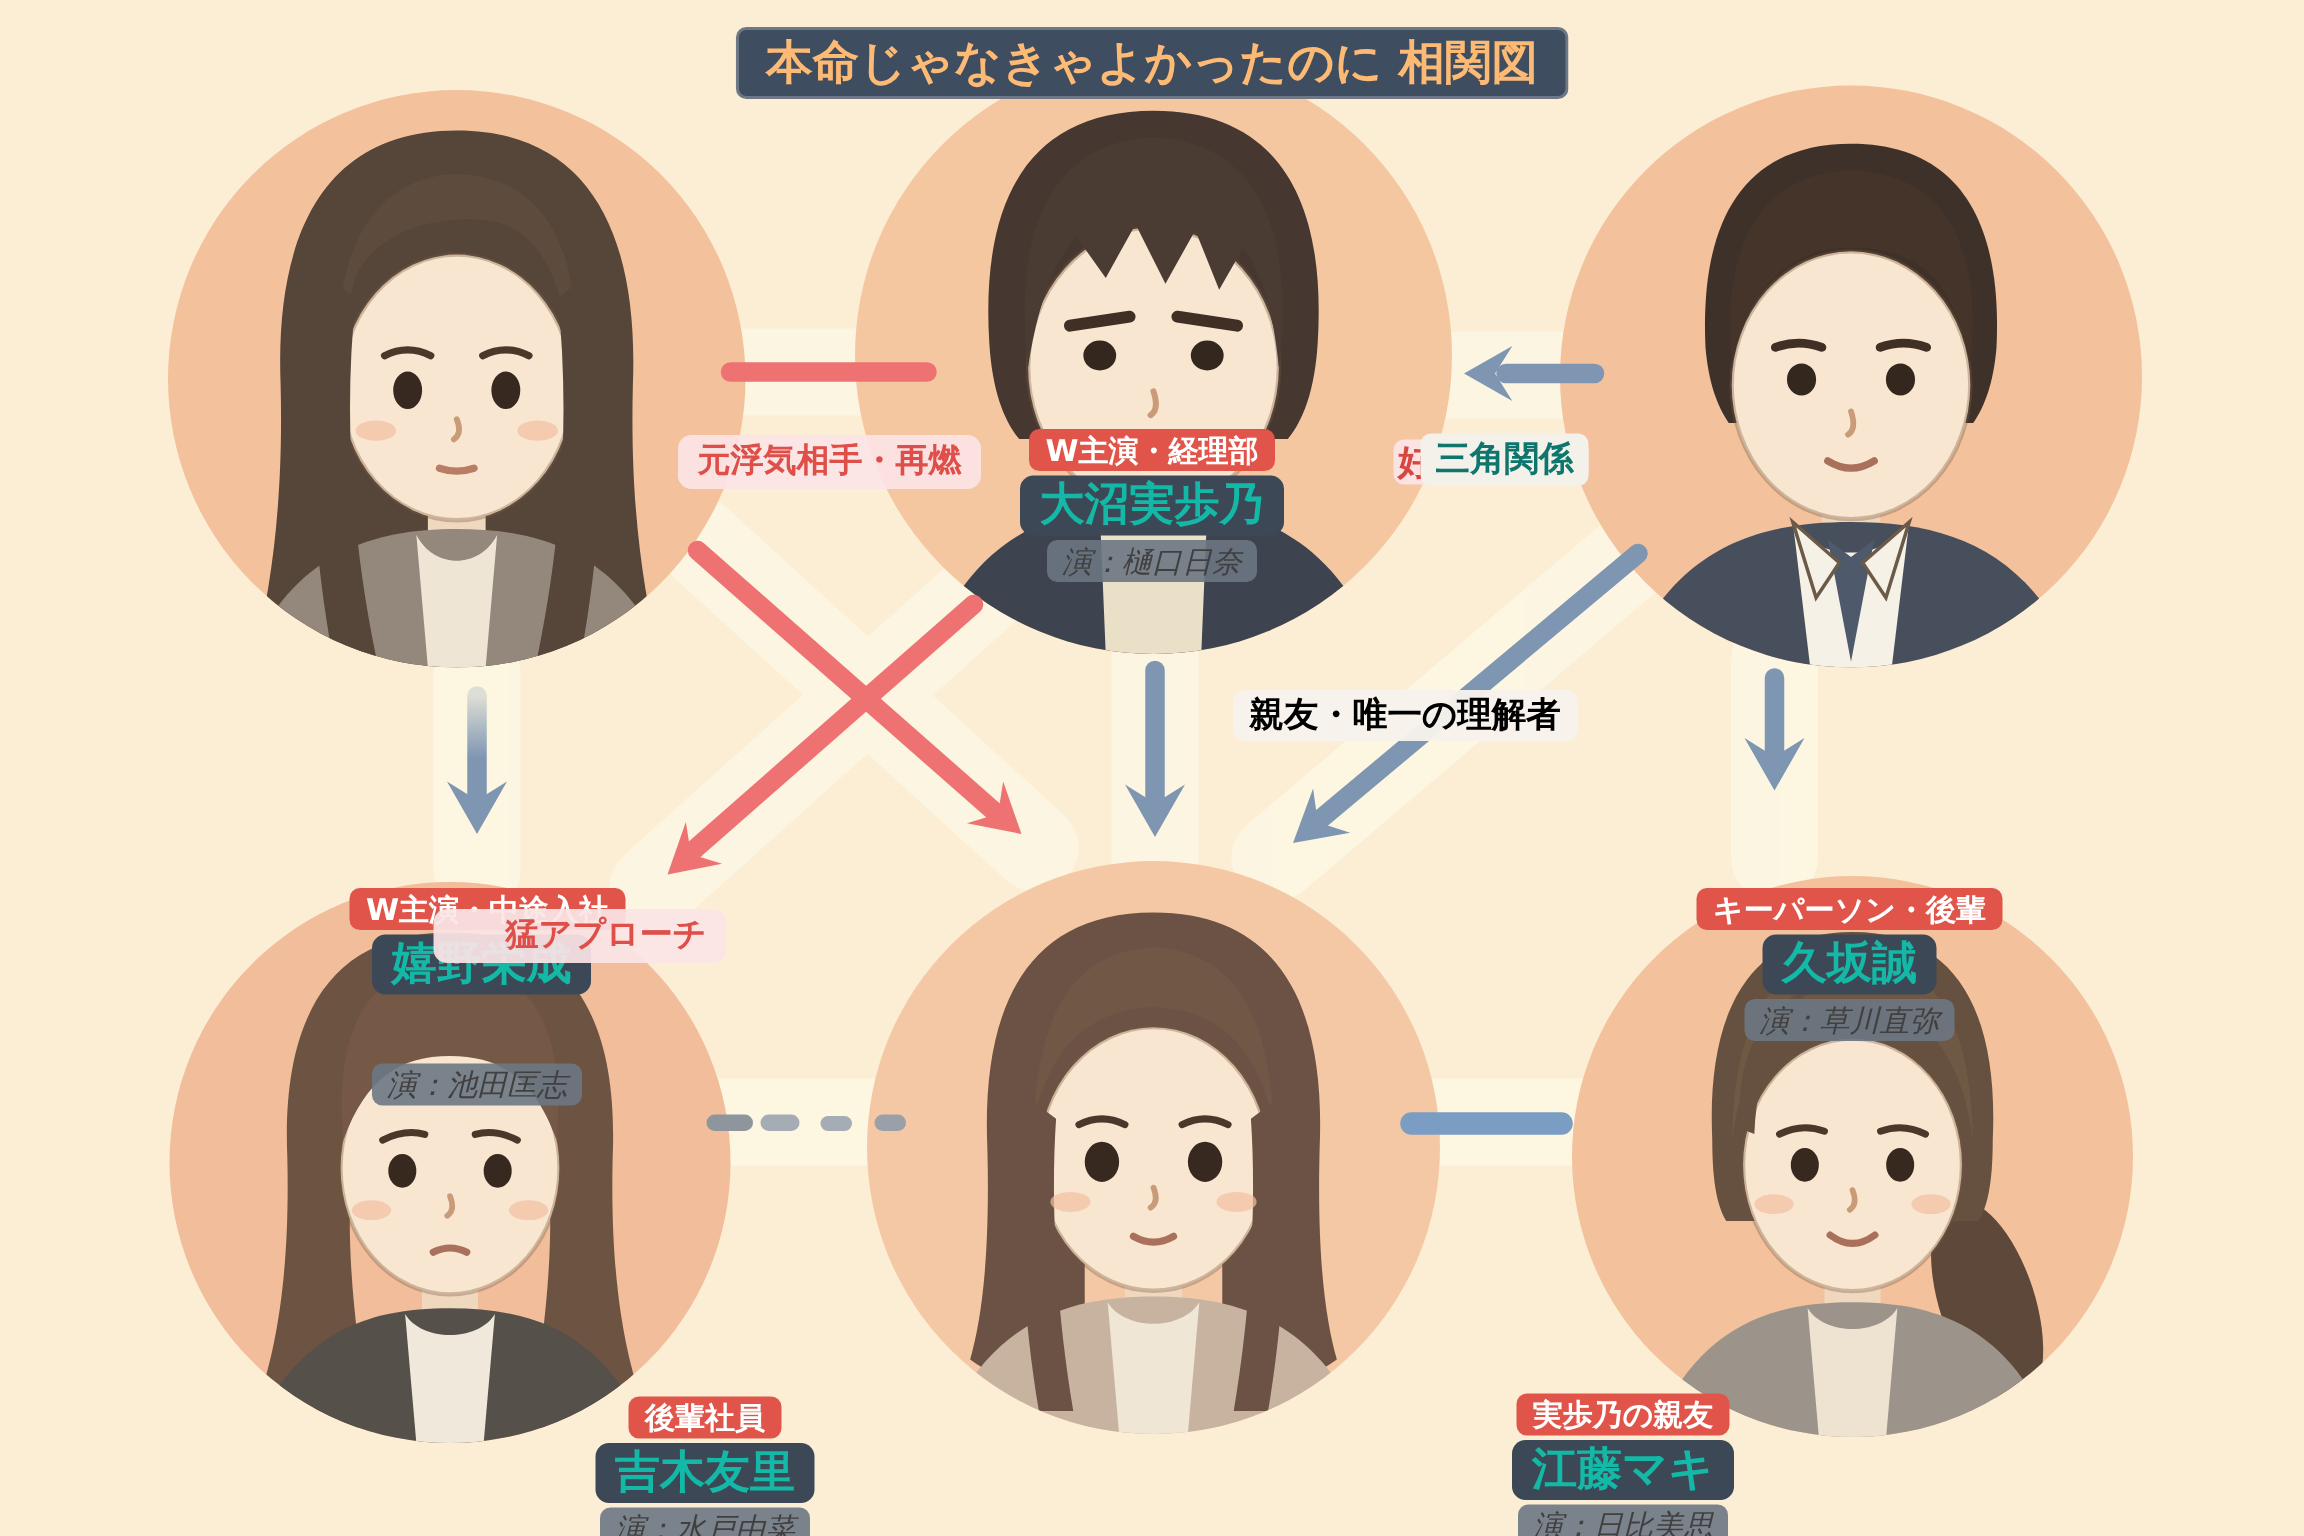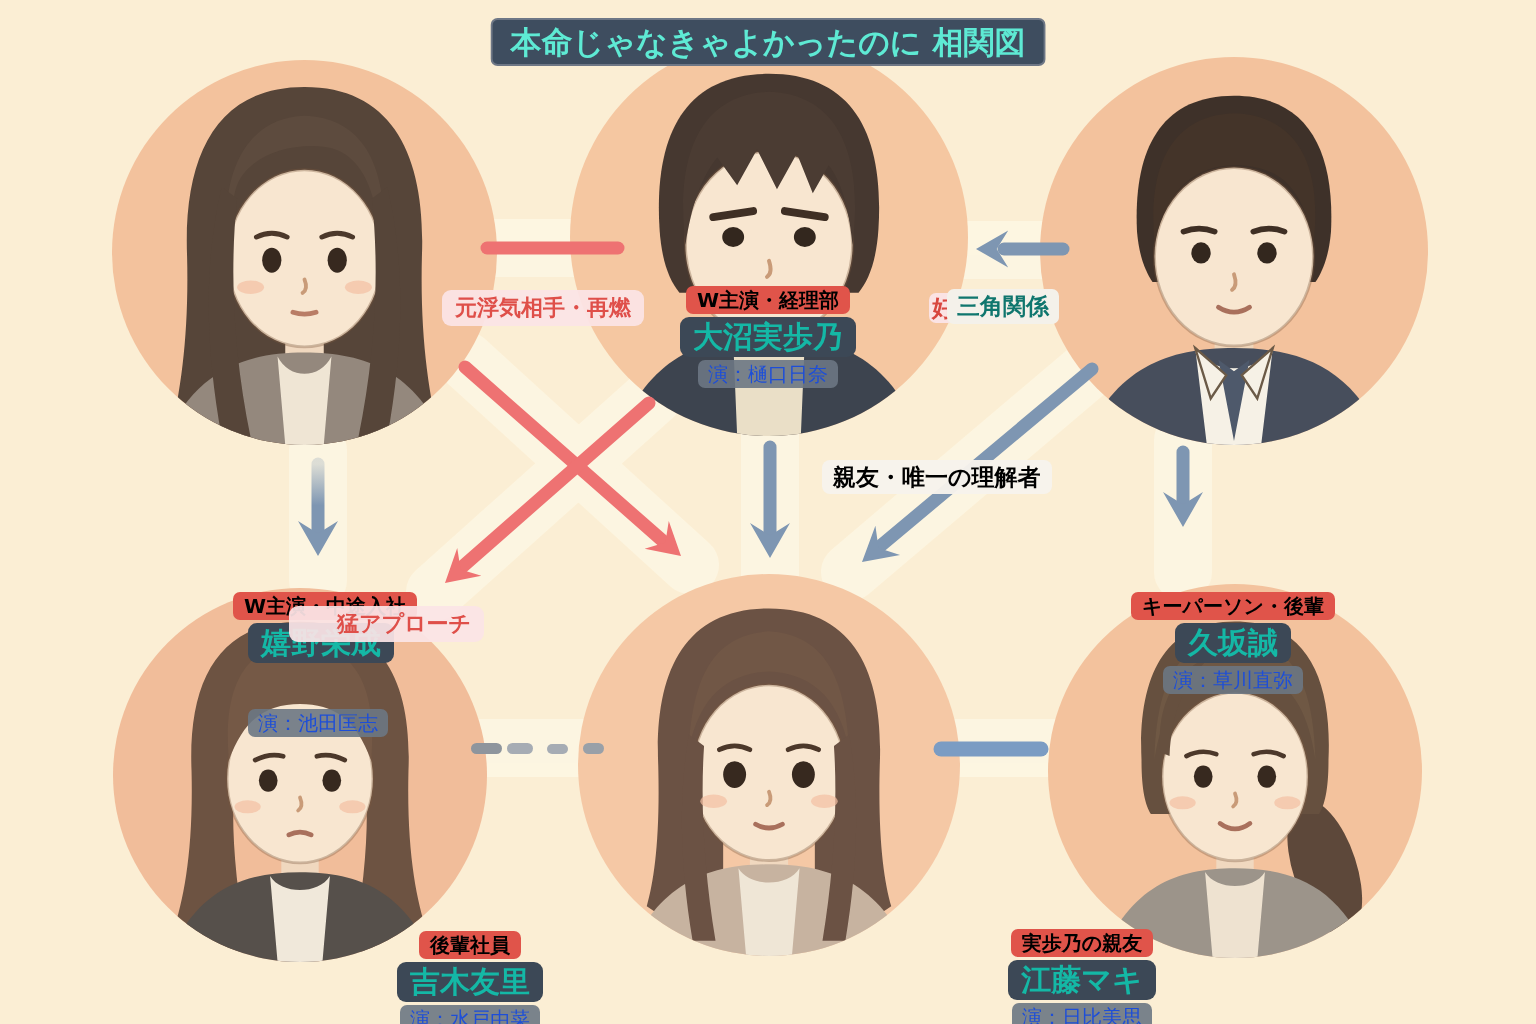--- a/index.html
+++ b/index.html
@@ -10,48 +10,49 @@
   }
   .layer{position:absolute;left:0;top:0;pointer-events:none;}
   .circle{
     position:absolute;border-radius:50%;overflow:hidden;background:#f3c29d;
   }
   .circle svg{display:block;width:100%;height:100%;}
   .stack{position:absolute;display:flex;flex-direction:column;gap:3px;z-index:30;}
   .stack.center{align-items:center;}
   .stack.left{align-items:flex-start;}
   .badge{
-    display:inline-block;background:#e0544a;color:#000000;font-weight:bold;
+    display:inline-block;background:#e0544a;color:#ffffff;font-weight:bold;
     font-size:20px;line-height:26px;padding:1px 11px;border-radius:7px;
     white-space:nowrap;
   }
   .nameplate{
     display:inline-block;background:#3c4856;color:#14b8a6;font-weight:bold;
     font-size:30px;line-height:36px;padding:2px 13px;border-radius:9px;
     white-space:nowrap;
   }
   .actorplate{
-    display:inline-block;background:rgba(108,119,131,0.9);color:#1d4ed8;
+    display:inline-block;background:rgba(108,119,131,0.9);color:#404040;
     font-size:20px;line-height:26px;padding:1px 10px;border-radius:7px;
     white-space:nowrap;
+    font-style:italic;
   }
   .pill-pink{
     position:absolute;background:rgba(251,228,230,0.93);color:#df4f49;
     font-weight:bold;font-size:22px;line-height:28px;padding:4px 13px;
     border-radius:9px;white-space:nowrap;z-index:40;
   }
   .pill-white{
     position:absolute;background:rgba(247,243,236,0.96);color:#000000;
     font-weight:600;font-size:23px;line-height:28px;padding:3px 11px;
     border-radius:8px;white-space:nowrap;z-index:40;
   }
   .title-box{
     position:absolute;left:50%;top:18px;transform:translateX(-50%);
     background:#3e4d5f;border:2px solid rgba(150,155,165,0.55);
-    color:#5eead4;font-weight:bold;font-size:31px;line-height:38px;
+    color:#fdba74;font-weight:bold;font-size:31px;line-height:38px;
     padding:3px 18px;border-radius:7px;white-space:nowrap;z-index:50;
   }
   .tri-combo{position:absolute;z-index:38;}
   .tri-back{
     position:absolute;left:0;top:4px;width:130px;height:30px;
     background:#fbe3e4;border-radius:7px;display:flex;
     justify-content:space-between;align-items:center;padding:0 3px;
     box-sizing:border-box;color:#d8463f;font-weight:bold;font-size:23px;
   }
   .tri-front{
@@ -283,21 +284,21 @@
     <span class="nameplate">吉木友里</span>
     <span class="actorplate">演：水戸由菜</span>
   </div>
 
   <div class="stack center" style="left:1002px;top:929px;width:160px;">
     <span class="badge">実歩乃の親友</span>
     <span class="nameplate">江藤マキ</span>
     <span class="actorplate">演：日比美思</span>
   </div>
 
-  <div class="pill-pink" style="left:442px;top:290px;">元浮気相手・再燃</div>
+  <div class="pill-pink" style="left:452px;top:290px;">元浮気相手・再燃</div>
 
   <div class="tri-combo" style="left:929px;top:289px;width:132px;height:36px;">
     <div class="tri-back">
       <span>好</span>
       <span>る</span>
     </div>
     <div class="tri-front">三角関係</div>
   </div>
 
   <div class="pill-white" style="left:822px;top:460px;">親友・唯一の理解者</div>

